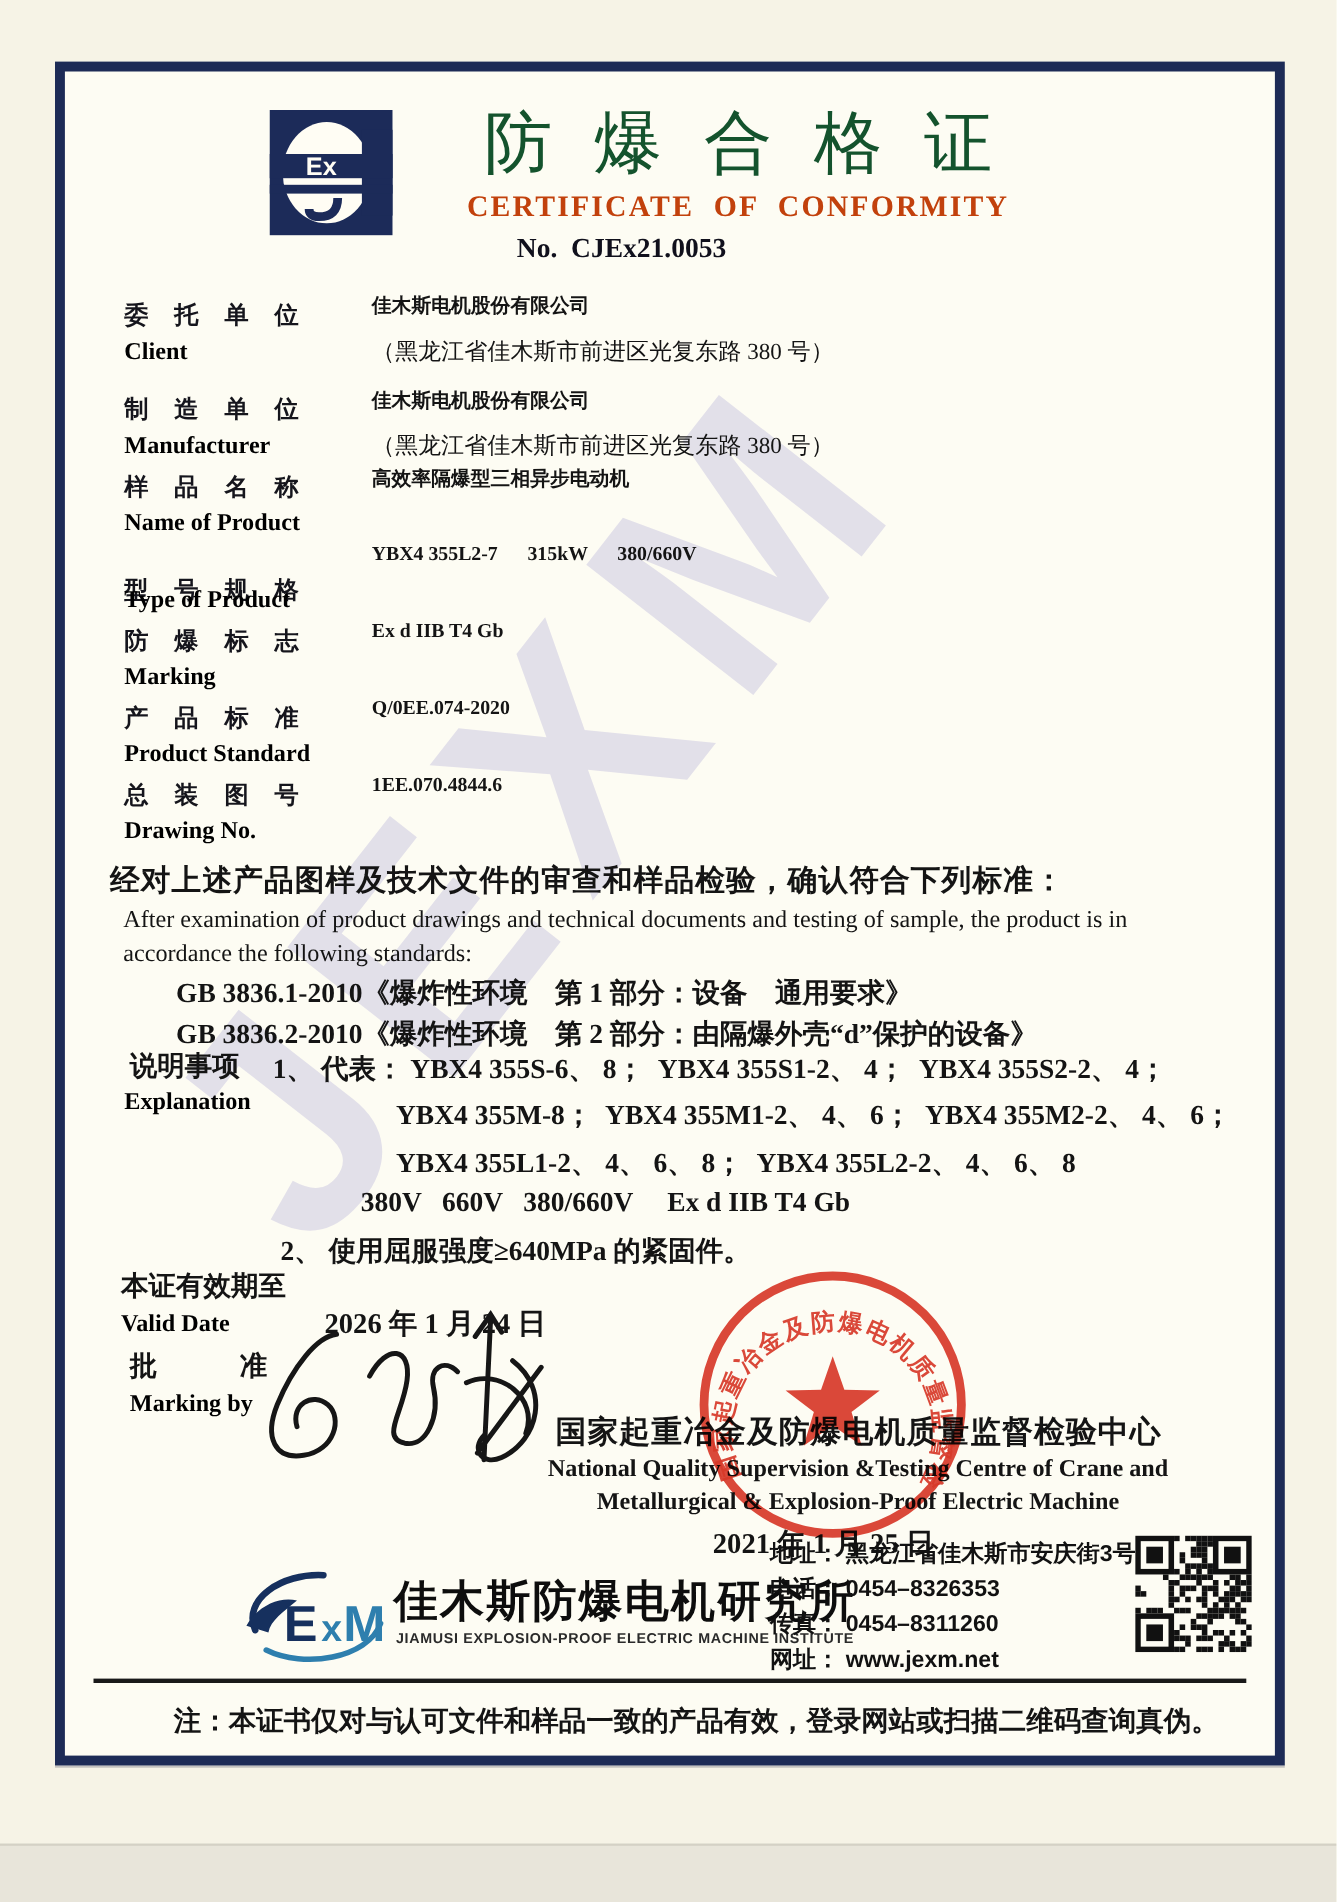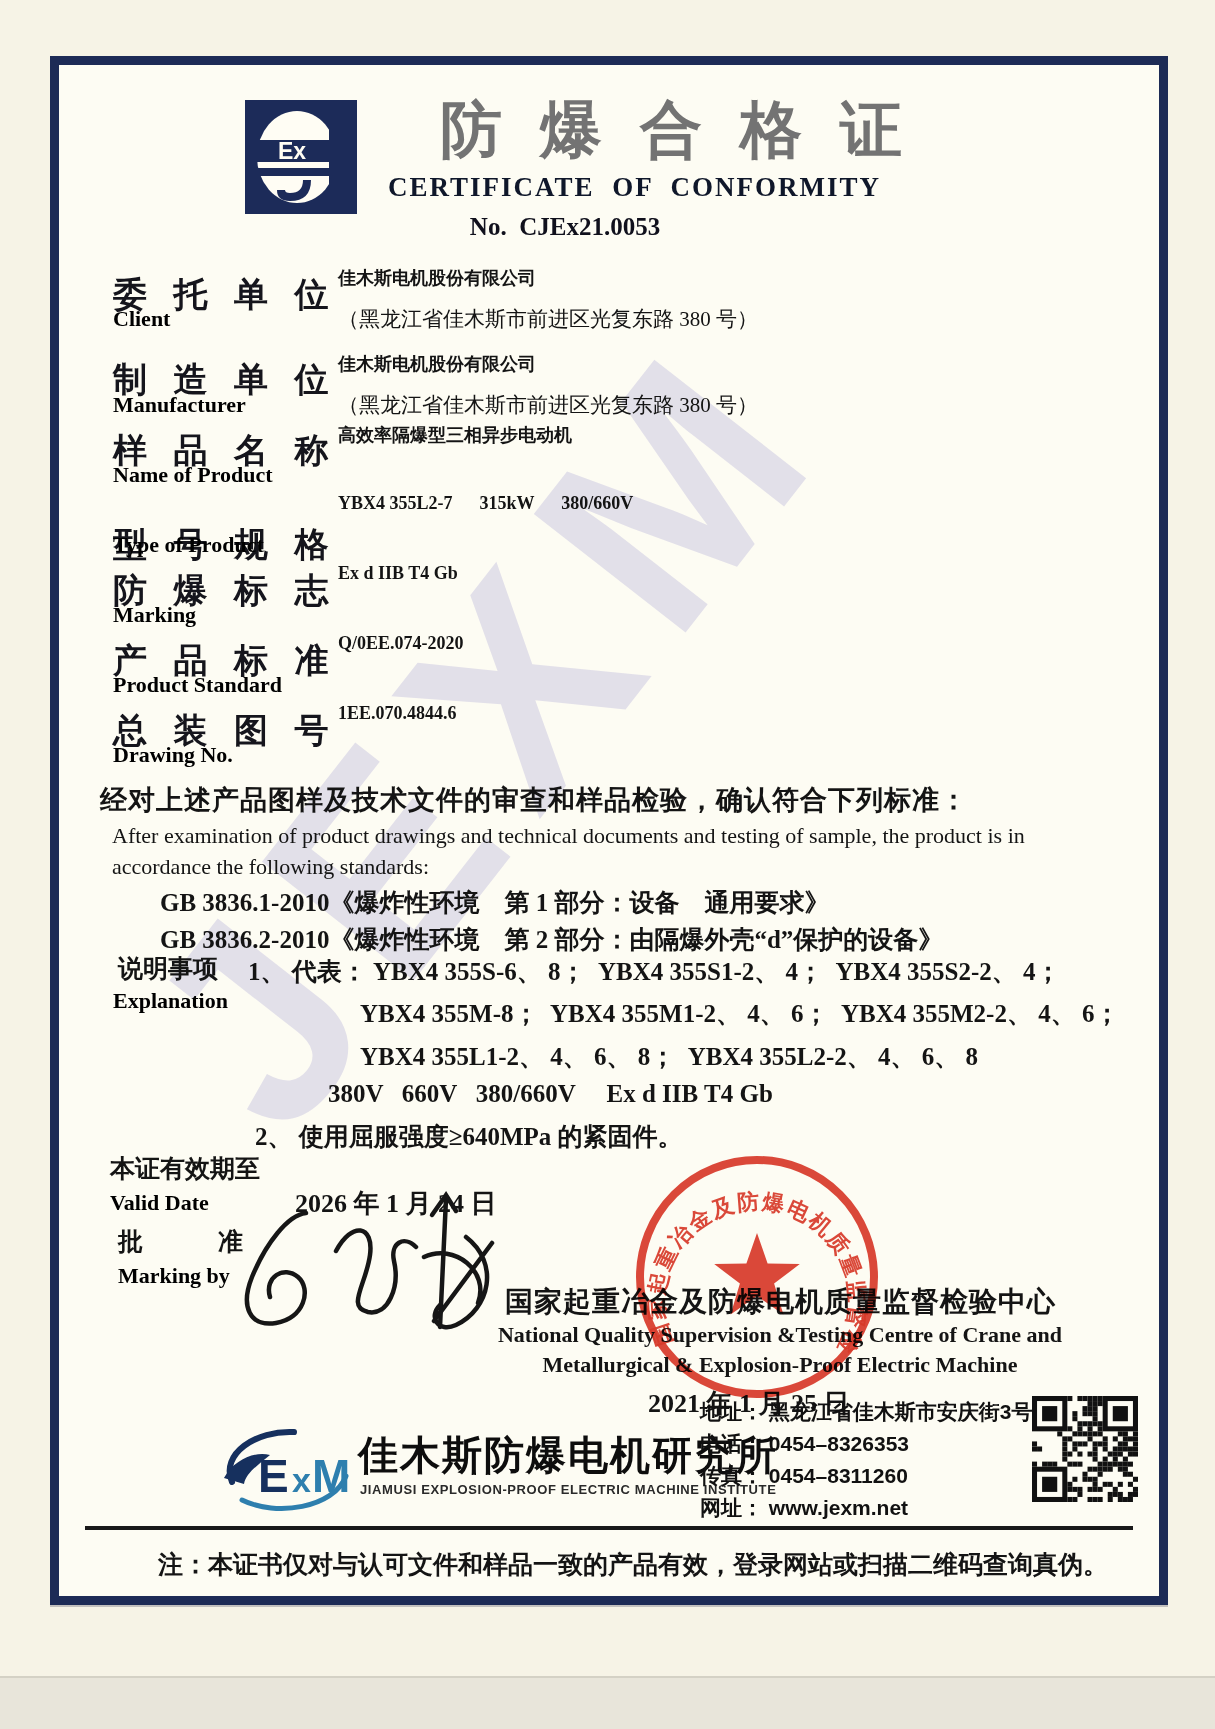--- a/index.html
+++ b/index.html
@@ -22,34 +22,34 @@
     font-family:"Liberation Sans","DejaVu Sans",sans-serif;
     font-weight:bold;font-size:280px;letter-spacing:34px;line-height:1;
     color:rgba(164,158,212,0.30);
     transform:rotate(-52deg);transform-origin:0 50%;
     white-space:nowrap;
   }
   .z{z-index:3;}
   
   .title{
     left:388px;top:88px;width:566px;text-align:center;
-    font-size:62px;font-weight:bold;color:#737373;
+    font-size:62px;font-weight:normal;color:#14532d;
     letter-spacing:38px;text-indent:38px;white-space:nowrap;
   }
   .subtitle{
-    left:388px;top:172px;width:566px;text-align:left;
-    font-size:27px;font-weight:bold;color:#0f172a;
+    left:388px;top:172px;width:566px;text-align:center;
+    font-size:27px;font-weight:bold;color:#c2410c;
     letter-spacing:2px;word-spacing:9px;white-space:nowrap;
   }
   .certno{
     left:282px;top:213px;width:566px;text-align:center;
     font-size:25px;font-weight:bold;color:#10101c;white-space:pre;
   }
   
-  .lblzh{left:113px;font-size:34px;font-weight:600;letter-spacing:9px;color:#15151c;white-space:nowrap;}
+  .lblzh{left:113px;font-size:22px;font-weight:600;letter-spacing:9px;color:#15151c;white-space:nowrap;}
   .lblen{left:113px;font-size:22px;font-weight:600;color:#000000;white-space:nowrap;}
   .val{left:338px;font-size:18px;font-weight:bold;white-space:pre;}
   .notev{left:338px;font-size:21px;white-space:pre;}
   
   .stzh{left:100px;top:782px;font-size:27px;font-weight:bold;letter-spacing:1px;white-space:nowrap;}
   .sten{left:112px;top:820px;width:990px;font-size:22px;line-height:31px;}
   .gb{left:160px;font-size:25px;font-weight:bold;white-space:nowrap;}
   .expl{font-size:25px;font-weight:bold;white-space:pre;}
   .plainzh{font-size:25px;font-weight:600;white-space:nowrap;}
   .dateval{font-size:26px;font-weight:bold;white-space:pre;}

